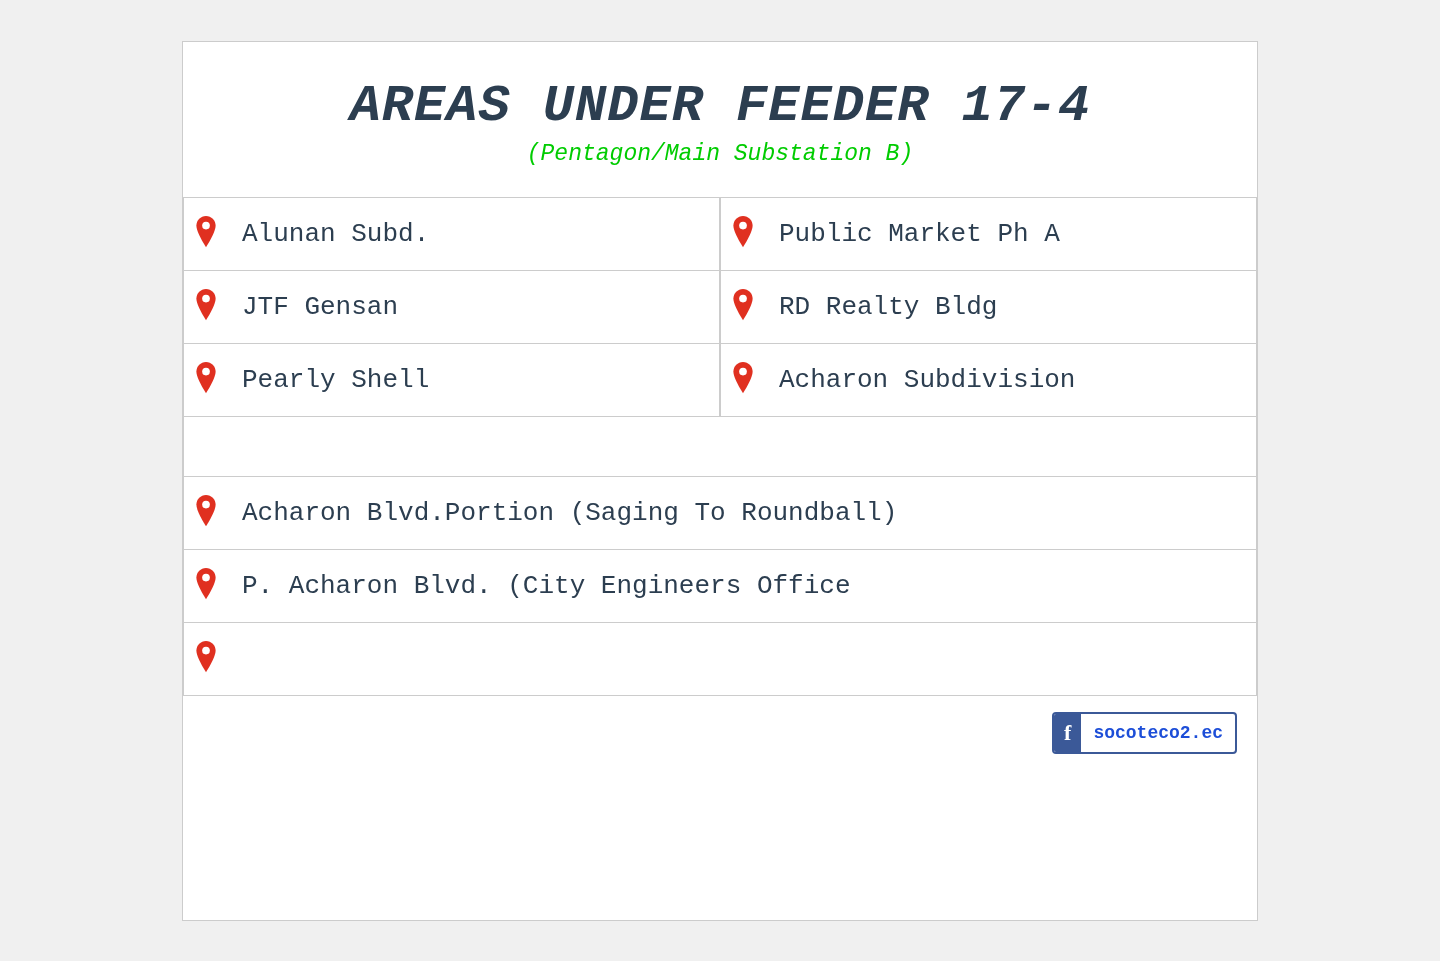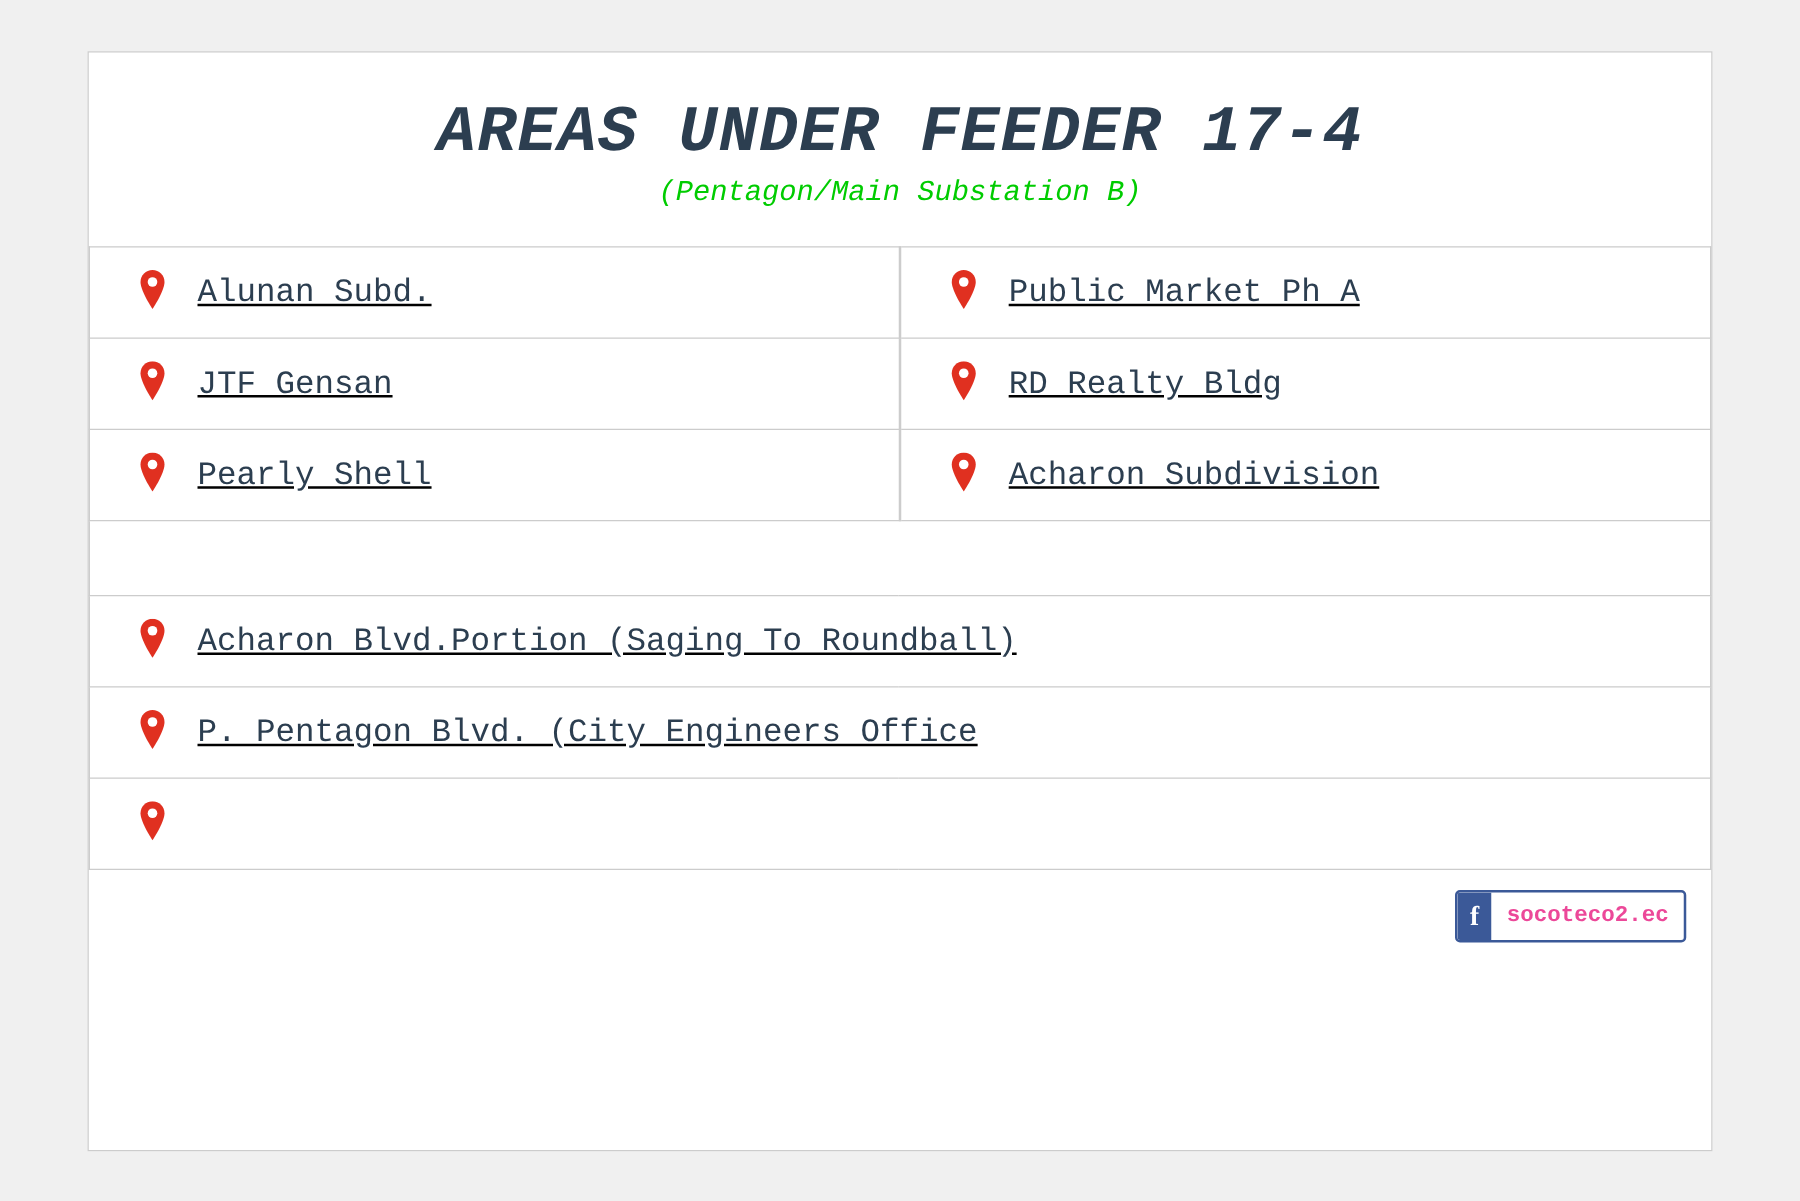--- a/index.html
+++ b/index.html
@@ -9,21 +9,21 @@
       display: flex;
       justify-content: center;
       align-items: center;
       min-height: 961px;
       font-family: 'Courier New', Courier, monospace;
     }
 
     .card {
       background: #fff;
       border: 1.5px solid #ccc;
-      width: 1300px;
+      width: 1076px;
       min-height: 880px;
       padding: 0;
       position: relative;
     }
 
     .header {
       text-align: center;
       padding: 36px 20px 20px;
     }
 
@@ -51,23 +51,22 @@
 
     .table td {
       border: 1px solid #ccc;
       padding: 0;
       vertical-align: middle;
     }
 
     .cell-content {
       display: flex;
       align-items: center;
-      padding: 18px 32px;
+      padding: 18px 4px;
       gap: 18px;
-      text-decoration: underline;
     }
 
     .location-text {
       font-size: 26px;
       color: #2c3e50;
       font-family: 'Courier New', Courier, monospace;
       white-space: pre;
     }
 
     .empty-row td {
@@ -91,21 +90,21 @@
     .fb-icon {
       background: #3b5998;
       color: white;
       font-size: 22px;
       font-weight: bold;
       padding: 6px 10px;
       font-family: Georgia, serif;
     }
 
     .fb-text {
-      color: #ec4899;
+      color: #1d4ed8;
       font-size: 18px;
       font-weight: bold;
       padding: 6px 12px;
       font-family: 'Courier New', Courier, monospace;
     }
 
     
     .pin-svg {
       display: inline-block;
     }
@@ -205,21 +204,21 @@
             </div>
           </td>
         </tr>
         <tr>
           <td colspan="3">
             <div class="cell-content">
               <svg class="pin-svg" width="36" height="36" viewBox="0 0 24 30" xmlns="http://www.w3.org/2000/svg">
       <path d="M12 0C7.6 0 4 3.6 4 8c0 6 8 18 8 18s8-12 8-18c0-4.4-3.6-8-8-8z" fill="#e03020"></path>
       <circle cx="12" cy="8" r="3.2" fill="white"></circle>
     </svg>
-              <span class="location-text">P. Pentagon Blvd. (City Engineers Office</span>
+              <span class="location-text">P. Acharon Blvd. (City Engineers Office</span>
             </div>
           </td>
         </tr>
         <tr>
           <td colspan="3">
             <div class="cell-content">
               <svg class="pin-svg" width="36" height="36" viewBox="0 0 24 30" xmlns="http://www.w3.org/2000/svg">
       <path d="M12 0C7.6 0 4 3.6 4 8c0 6 8 18 8 18s8-12 8-18c0-4.4-3.6-8-8-8z" fill="#e03020"></path>
       <circle cx="12" cy="8" r="3.2" fill="white"></circle>
     </svg>

